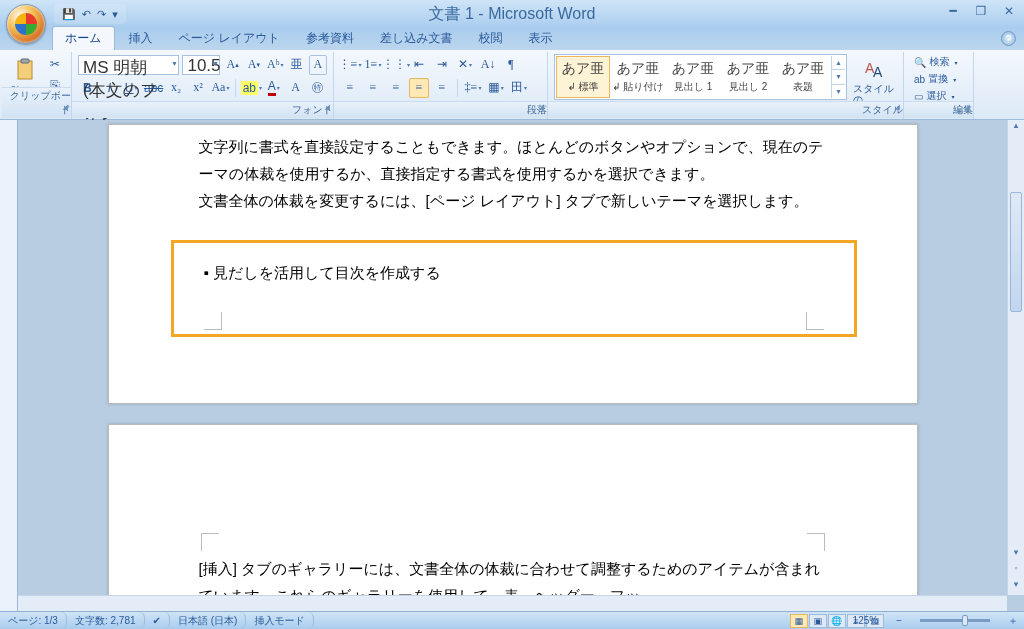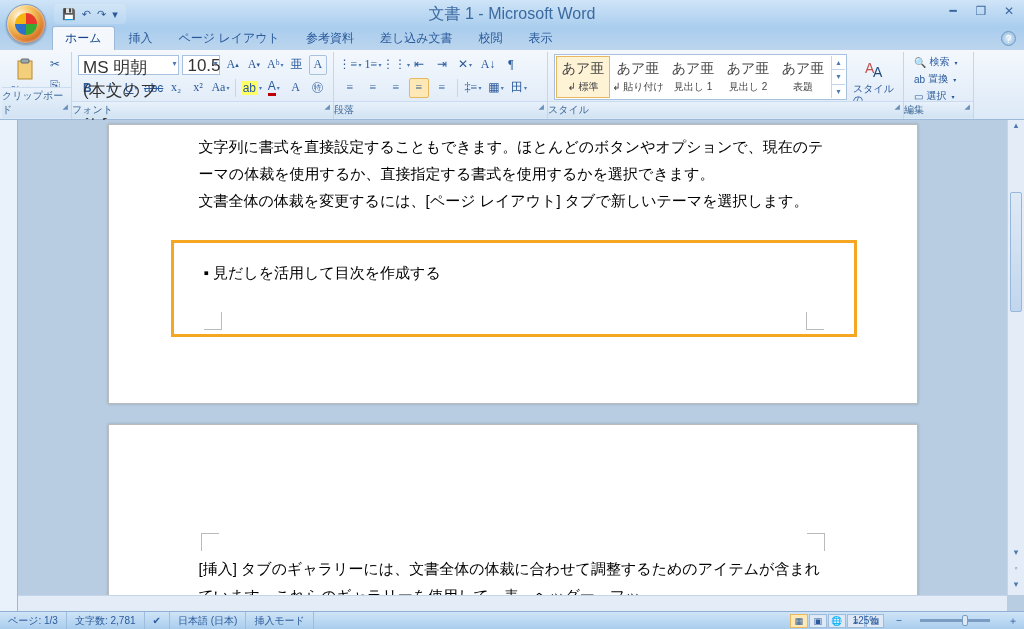--- a/index.html
+++ b/index.html
@@ -25,21 +25,21 @@
 .tab { padding:3px 12px; font-size:12px; color:#2b5a9b; cursor:pointer; border-radius:3px 3px 0 0; }
 .tab.active { background:#f4f8fd; border:1px solid #9db9d9; border-bottom:none; color:#15428b; }
 .help { position:absolute; right:8px; top:3px; width:15px; height:15px; border-radius:50%;
   background:radial-gradient(#e4f0fb,#8ab5dc); color:#fff; font-size:10px; text-align:center; line-height:15px;
   border:1px solid #6f99c4; }
 
 
 .ribbon { height:70px; background:linear-gradient(#f4f8fd,#dce9f7); border-bottom:1px solid #9db9d9;
   display:flex; padding:2px 2px 0; }
 .grp { border-right:1px solid #c2d6ec; padding:2px 6px 0; display:flex; flex-direction:column; position:relative; }
-.grp-label { position:absolute; bottom:1px; left:0; right:0; text-align:left; font-size:10px; color:#3f6a9a;
+.grp-label { position:absolute; bottom:1px; left:0; right:0; text-align:right; font-size:10px; color:#3f6a9a;
   background:linear-gradient(#e8f1fb,#d2e3f3); border-top:1px solid #cadcf0; padding:1px 0; }
 .grp-label::after { content:"◢"; position:absolute; right:3px; font-size:7px; color:#6a8fb8; }
 .grp-body { flex:1; display:flex; gap:3px; padding-bottom:14px; }
 
 .big-btn { width:40px; display:flex; flex-direction:column; align-items:center; justify-content:center; gap:2px;
   font-size:10px; color:#2b5a9b; cursor:pointer; border:1px solid transparent; border-radius:3px; padding:2px; }
 .big-btn .icn { width:24px; height:24px; }
 
 .row { display:flex; gap:3px; align-items:center; height:21px; }
 .col { display:flex; flex-direction:column; gap:2px; }
@@ -88,21 +88,21 @@
 .hl-box .corner { position:absolute; width:18px; height:18px; border:1px solid #bbb; }
 .hl-box .c1 { border-right:none; border-bottom:none; left:30px; bottom:4px; transform:rotate(180deg);}
 .hl-box .c2 { border-left:none; border-bottom:none; right:30px; bottom:4px; transform:rotate(180deg);}
 .page2 .corner { position:absolute; width:18px; height:18px; border:1px solid #bbb; }
 .page2 .c3 { border-right:none; border-bottom:none; left:92px; top:108px; }
 .page2 .c4 { border-left:none; border-bottom:none; right:92px; top:108px; }
 
 
 .status { position:absolute; bottom:0; left:0; right:0; height:18px; background:linear-gradient(#cfe4f7,#a9cdee);
   border-top:1px solid #8fb0d4; display:flex; align-items:center; font-size:10px; color:#2b5a9b; }
-.status .cell { padding:0 8px; border-right:1px solid #9ebcdc; height:100%; display:flex; align-items:center; gap:3px; }
+.status .cell { padding:0 8px; border-right:1px solid #9ebcdc; height:100%; display:flex; align-items:center; gap:3px;border-radius:6px; }
 .status .views { position:absolute; right:140px; display:flex; gap:1px; }
 .status .views span { width:18px; height:14px; border:1px solid #9ebcdc; background:#dfe9f6; cursor:pointer;
   display:flex; align-items:center; justify-content:center; font-size:9px; }
 .status .views span.act { background:#fde8b6; border-color:#e9b75f; }
 .zoom { position:absolute; right:6px; display:flex; align-items:center; gap:18px; }
 .zoom .track { width:70px; height:3px; background:#7b9dc3; position:relative; }
 .zoom .track .knob { position:absolute; left:42px; top:-4px; width:6px; height:11px; background:#dfe9f6;
   border:1px solid #7b9dc3; border-radius:2px; }
 </style>
 </head>

